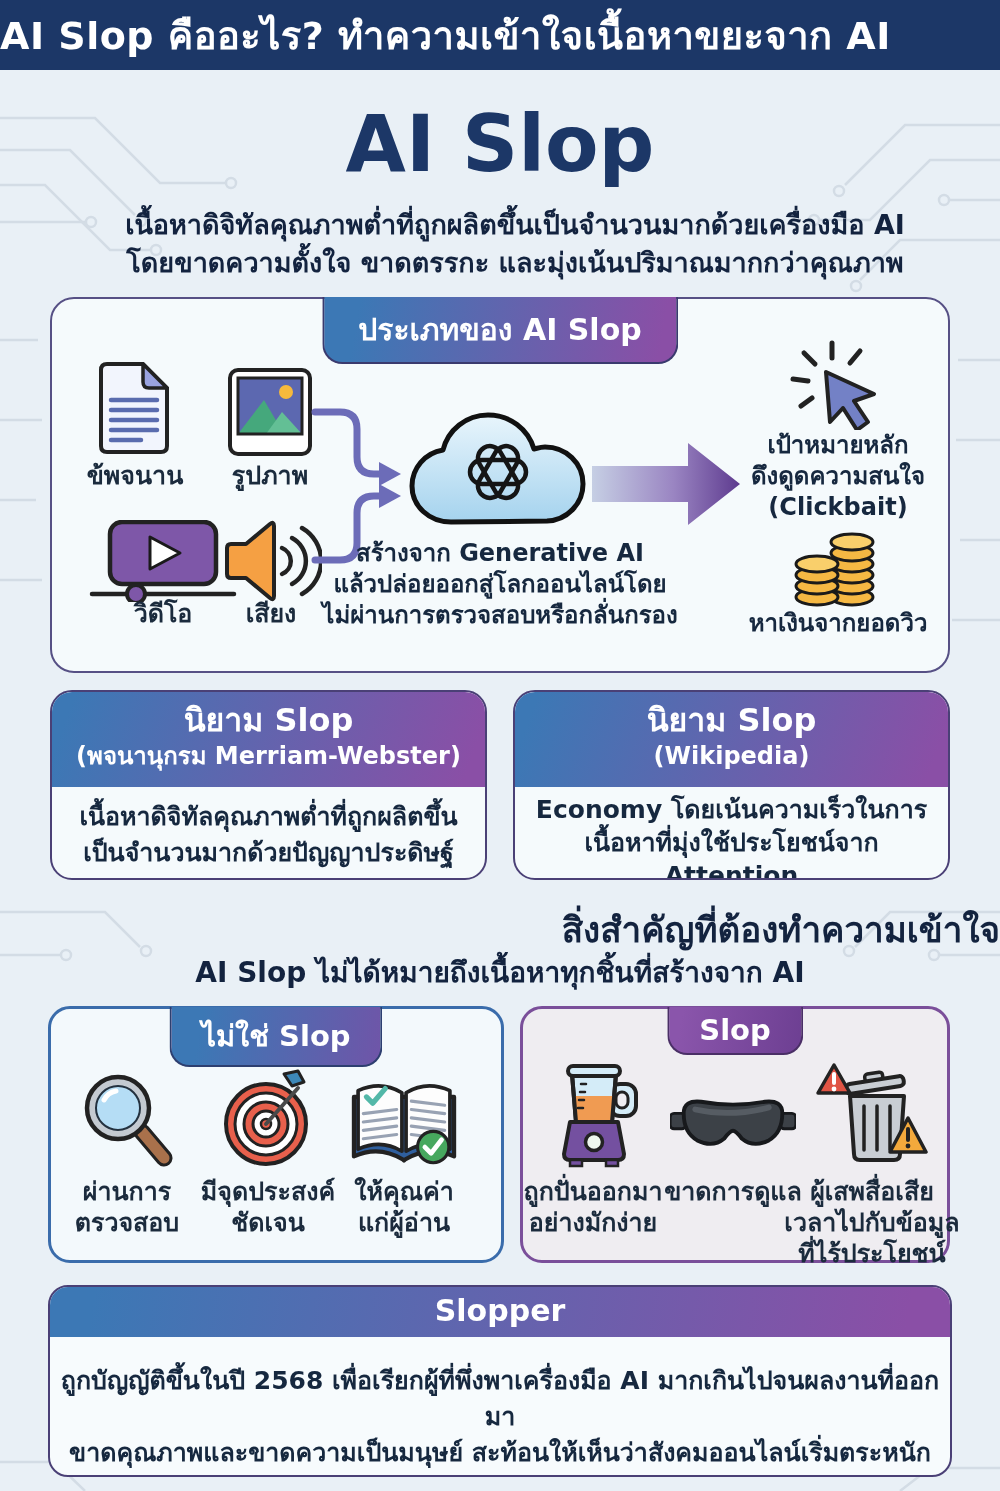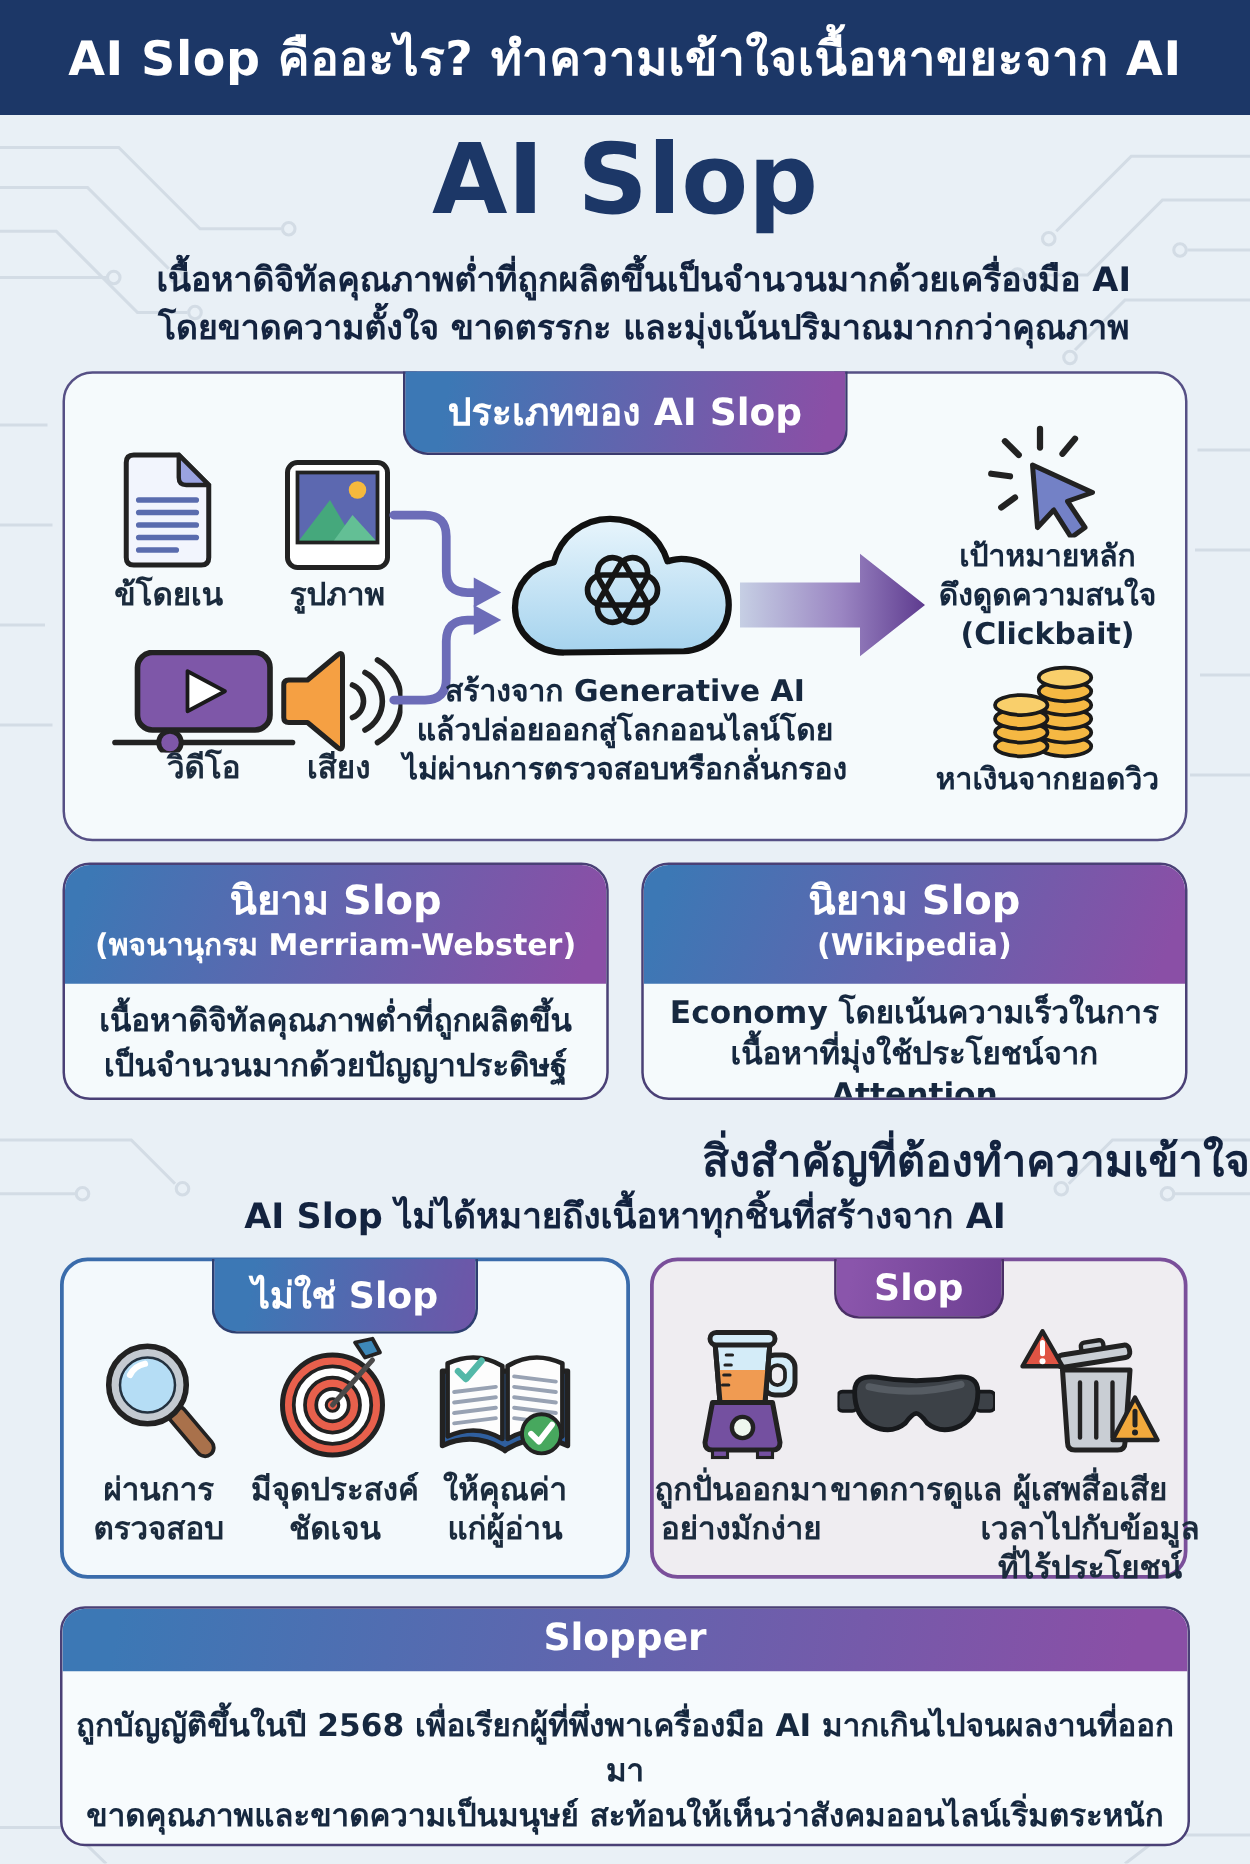--- a/index.html
+++ b/index.html
@@ -3,22 +3,22 @@
 <meta charset="utf-8">
 <style>
   * { margin:0; padding:0; box-sizing:border-box; }
   html,body { width:1000px; }
   body { font-family:"DejaVu Sans","Liberation Sans",sans-serif; background:#e9f0f6; }
   .page { position:relative; width:1000px; height:1491px; background:#e9f0f6; overflow:hidden; }
   .abs { position:absolute; }
 
   .circuits { left:0; top:0; width:1000px; height:1491px; }
 
-  .banner { left:0; top:0; width:1000px; height:92px; background:#1c3767;
-            display:flex; align-items:center; justify-content:center; }
+  .banner { left:0; top:0; width:1000px; height:70px; background:#1c3767;
+            display:flex; align-items:center; justify-content:flex-start; }
   .banner-text { color:#ffffff; font-size:38px; font-weight:700; letter-spacing:.5px; }
 
   .hero-title { left:0; top:94px; width:1000px; text-align:center;
                 color:#1c3767; font-size:78px; font-weight:800; line-height:100px; }
   .hero-sub { left:0; top:206px; width:1000px; text-align:center;
               color:#13233f; font-size:27px; font-weight:600; line-height:38px;padding-left:30px; }
 
   .card { position:absolute; background:#f5fafc; border:2px solid #565085; border-radius:24px; }
   .pill { position:absolute; top:-2px; left:50%; transform:translateX(-50%);
           background:linear-gradient(100deg,#3c78b5 10%,#8a4fa6 95%);
@@ -127,21 +127,21 @@
     <path d="M12,4 H48 L72,28 V86 Q72,92 66,92 H12 Q6,92 6,86 V10 Q6,4 12,4 Z" fill="#f2f5fd" stroke="#222" stroke-width="4"></path>
     <path d="M48,4 L72,28 H54 Q48,28 48,22 Z" fill="#9aa3e0" stroke="#222" stroke-width="3.5" stroke-linejoin="round"></path>
     <g stroke="#5a6cae" stroke-width="4.5" stroke-linecap="round">
       <line x1="16" y1="40" x2="62" y2="40"></line>
         <line x1="16" y1="50" x2="62" y2="50"></line>
       <line x1="16" y1="60" x2="62" y2="60"></line>
         <line x1="16" y1="70" x2="62" y2="70"></line>
       <line x1="16" y1="80" x2="46" y2="80"></line>
     </g>
   </svg>
-  <div class="icon-label" style="left:55px; top:460px; width:160px;">ข้โดยเน</div>
+  <div class="icon-label" style="left:55px; top:460px; width:160px;">ข้พจนาน</div>
 
   <svg class="abs" style="left:226px; top:366px;" width="88" height="92" viewBox="0 0 88 92">
     <rect x="4" y="4" width="80" height="84" rx="8" fill="#ffffff" stroke="#222" stroke-width="4"></rect>
     <rect x="12" y="12" width="64" height="56" fill="#5c68b0"></rect>
     <circle cx="60" cy="26" r="7" fill="#f6b93c"></circle>
     <polygon points="12,68 38,34 58,68" fill="#45a87c"></polygon>
     <polygon points="40,68 56,46 76,68" fill="#63bf95"></polygon>
     <rect x="12" y="12" width="64" height="56" fill="none" stroke="#222" stroke-width="3"></rect>
   </svg>
   <div class="icon-label" style="left:190px; top:460px; width:160px;">รูปภาพ</div>

